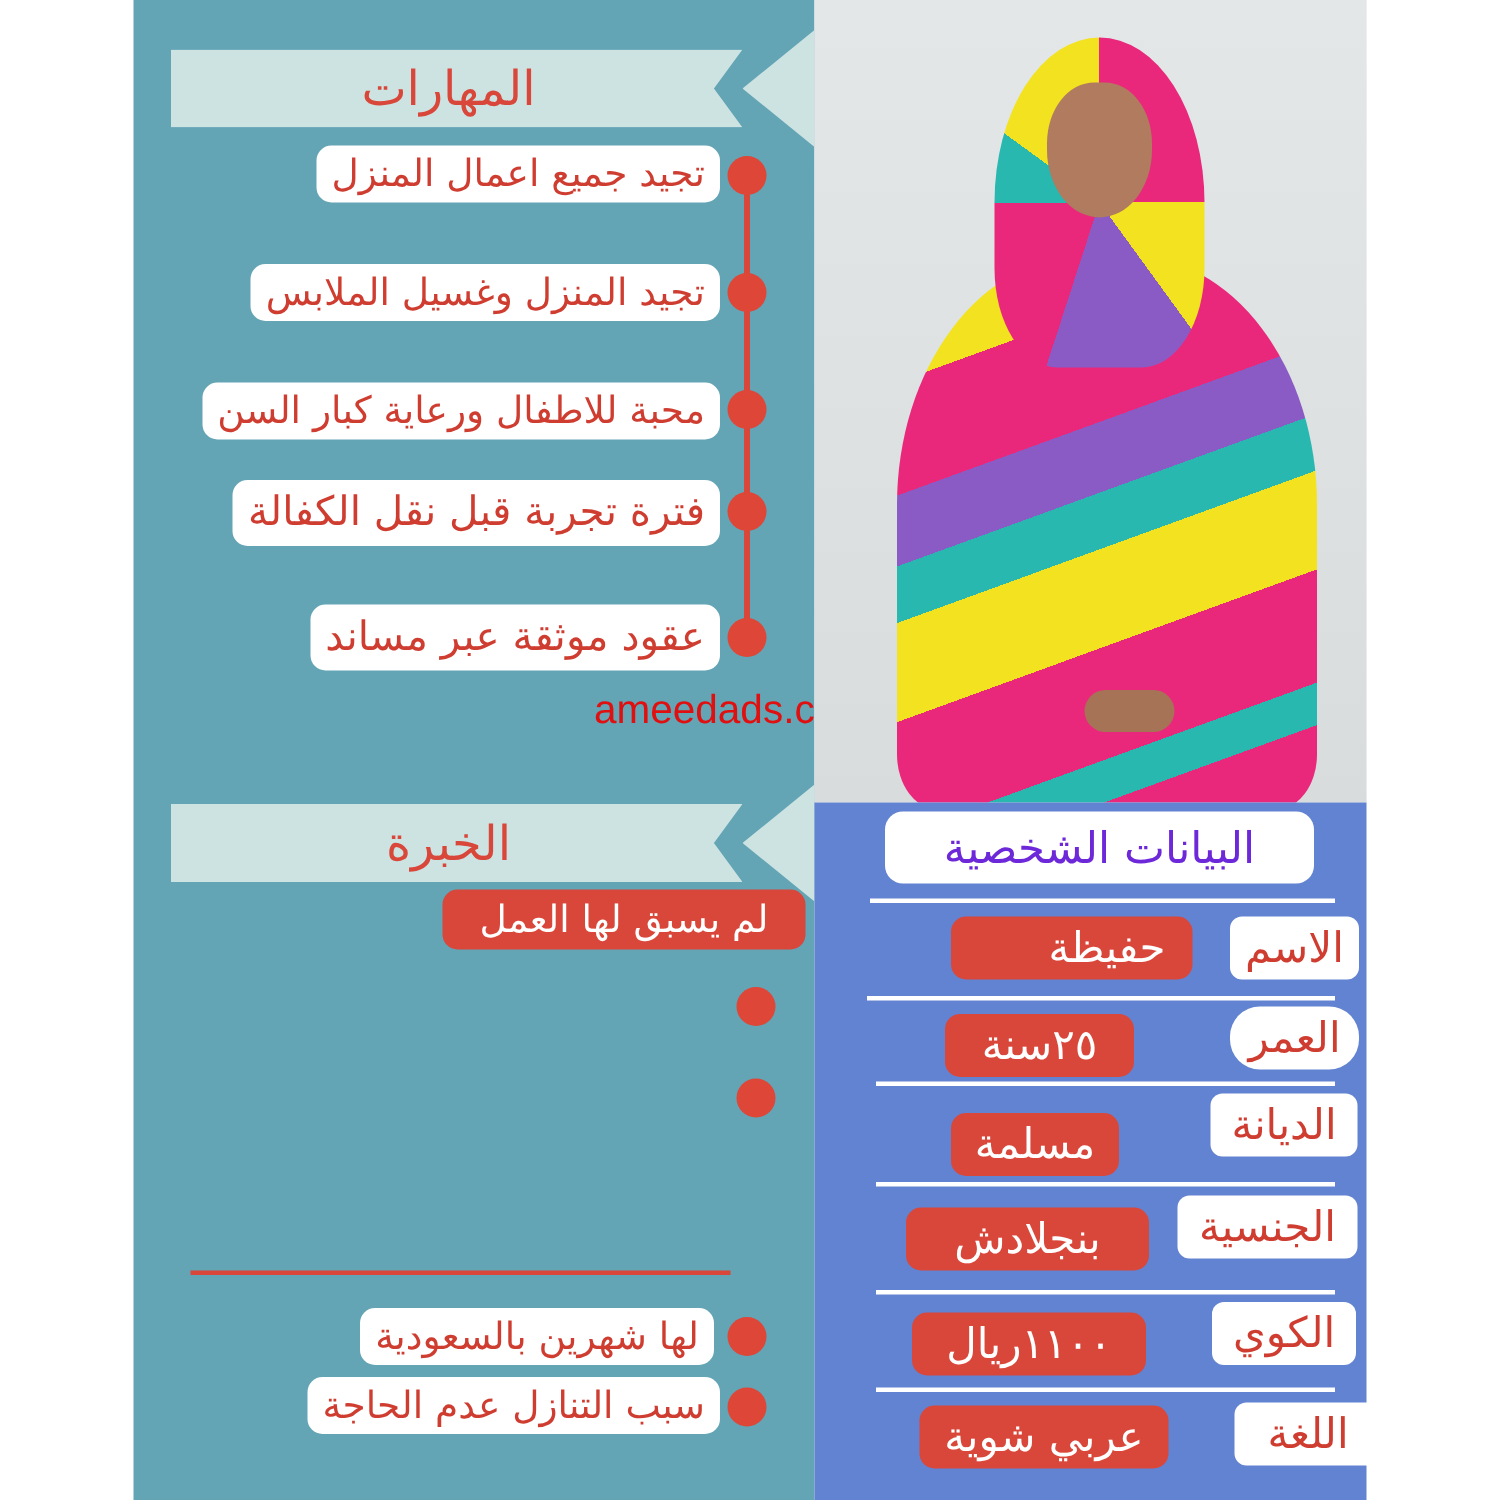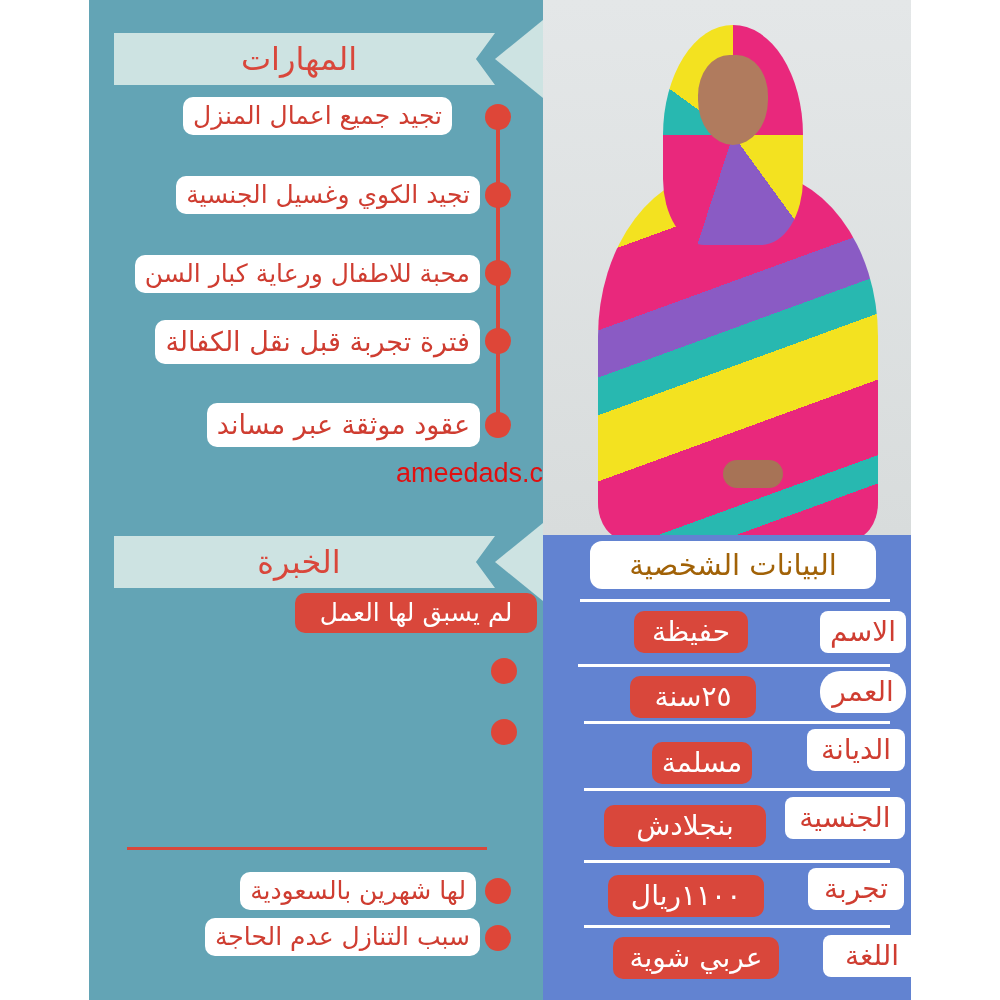--- a/index.html
+++ b/index.html
@@ -26,21 +26,21 @@
     .pill-red { position:absolute; background:#d9473b; color:#ffffff; border-radius:10px; direction:rtl;
       font-size:25px; line-height:40px; height:40px; padding:0 10px; white-space:nowrap; text-align:center; }
 
     .divider-red { position:absolute; left:127px; top:847px; width:360px; height:3px; background:#d9473b; }
 
     .watermark { position:absolute; left:396px; top:458px; color:#e01010; font-family:"Liberation Sans", sans-serif;
       font-size:27px; }
 
     
     .info-title { position:absolute; left:590px; top:541px; width:286px; height:48px; background:#fff; border-radius:12px;
-      color:#a16207; font-size:29px; line-height:48px; text-align:center; direction:rtl; }
+      color:#6d28d9; font-size:29px; line-height:48px; text-align:center; direction:rtl; }
     .hline { position:absolute; height:3px; background:#ffffff; }
     .label { position:absolute; background:#fff; color:#cf3d31; border-radius:8px; font-size:28px; height:42px;
       line-height:42px; text-align:center; direction:rtl; }
     .value { position:absolute; background:#d9473b; color:#fff; border-radius:10px; font-size:28px; height:42px;
       line-height:42px; text-align:center; direction:rtl; }
 
     
     .wall { position:absolute; inset:0; background:linear-gradient(180deg,#e4e7e8,#d8dcdc); }
     .face { position:absolute; left:155px; top:55px; width:70px; height:90px; border-radius:45% 45% 50% 50%; background:#b07b5e; }
     .hijab { position:absolute; left:120px; top:25px; width:140px; height:220px; border-radius:50% 50% 30% 30%;
@@ -56,24 +56,24 @@
 
 <div class="banner" style="top:33px;">
   <div class="band"></div>
   <div class="tail"></div>
   <div class="title">المهارات</div>
 </div>
 
 <div class="timeline-line"></div>
 
 <div class="dot" style="left:485px;top:104px;"></div>
-<div class="pill" style="right:548px;top:97px;">تجيد جميع اعمال المنزل</div>
+<div class="pill" style="right:520px;top:97px;">تجيد جميع اعمال المنزل</div>
 
 <div class="dot" style="left:485px;top:182px;"></div>
-<div class="pill" style="right:520px;top:176px;">تجيد الكوي وغسيل الجنسية</div>
+<div class="pill" style="right:520px;top:176px;">تجيد المنزل وغسيل الملابس</div>
 
 <div class="dot" style="left:485px;top:260px;"></div>
 <div class="pill" style="right:520px;top:255px;">محبة للاطفال ورعاية كبار السن</div>
 
 <div class="dot" style="left:485px;top:328px;"></div>
 <div class="pill" style="right:520px;top:320px;height:44px;line-height:44px;font-size:27px;margin-left:10px;">فترة تجربة قبل نقل الكفالة</div>
 
 <div class="dot" style="left:485px;top:412px;"></div>
 <div class="pill" style="right:520px;top:403px;height:44px;line-height:44px;font-size:27px;">عقود موثقة عبر مساند</div>
 
@@ -104,33 +104,33 @@
 <div class="pill" style="right:524px;top:872px;">لها شهرين بالسعودية</div>
 
 <div class="dot" style="left:485px;top:925px;"></div>
 <div class="pill" style="right:520px;top:918px;">سبب التنازل عدم الحاجة</div>
 
 <div class="info-panel"></div>
 <div class="info-title">البيانات الشخصية</div>
 
 <div class="hline" style="left:580px;top:599px;width:310px;"></div>
 <div class="label" style="left:820px;top:611px;width:86px;">الاسم</div>
-<div class="value" style="left:634px;top:611px;width:114px;">حفيظة</div>
+<div class="value" style="left:634px;top:611px;width:114px;padding-left:47px;">حفيظة</div>
 
 <div class="hline" style="left:578px;top:664px;width:312px;"></div>
 <div class="label" style="left:820px;top:671px;width:86px;border-radius:20px;">العمر</div>
 <div class="value" style="left:630px;top:676px;width:126px;">٢٥سنة</div>
 
 <div class="hline" style="left:584px;top:721px;width:306px;"></div>
 <div class="label" style="left:807px;top:729px;width:98px;">الديانة</div>
-<div class="value" style="left:652px;top:742px;width:100px;">مسلمة</div>
+<div class="value" style="left:634px;top:742px;width:112px;">مسلمة</div>
 
 <div class="hline" style="left:584px;top:788px;width:306px;"></div>
 <div class="label" style="left:785px;top:797px;width:120px;">الجنسية</div>
 <div class="value" style="left:604px;top:805px;width:162px;">بنجلادش</div>
 
 <div class="hline" style="left:584px;top:860px;width:306px;"></div>
-<div class="label" style="left:808px;top:868px;width:96px;">تجربة</div>
+<div class="label" style="left:808px;top:868px;width:96px;">الكوي</div>
 <div class="value" style="left:608px;top:875px;width:156px;">١١٠٠ريال</div>
 
 <div class="hline" style="left:584px;top:925px;width:306px;"></div>
 <div class="label" style="left:823px;top:935px;width:98px;">اللغة</div>
 <div class="value" style="left:613px;top:937px;width:166px;">عربي شوية</div>
 
 </body></html>

